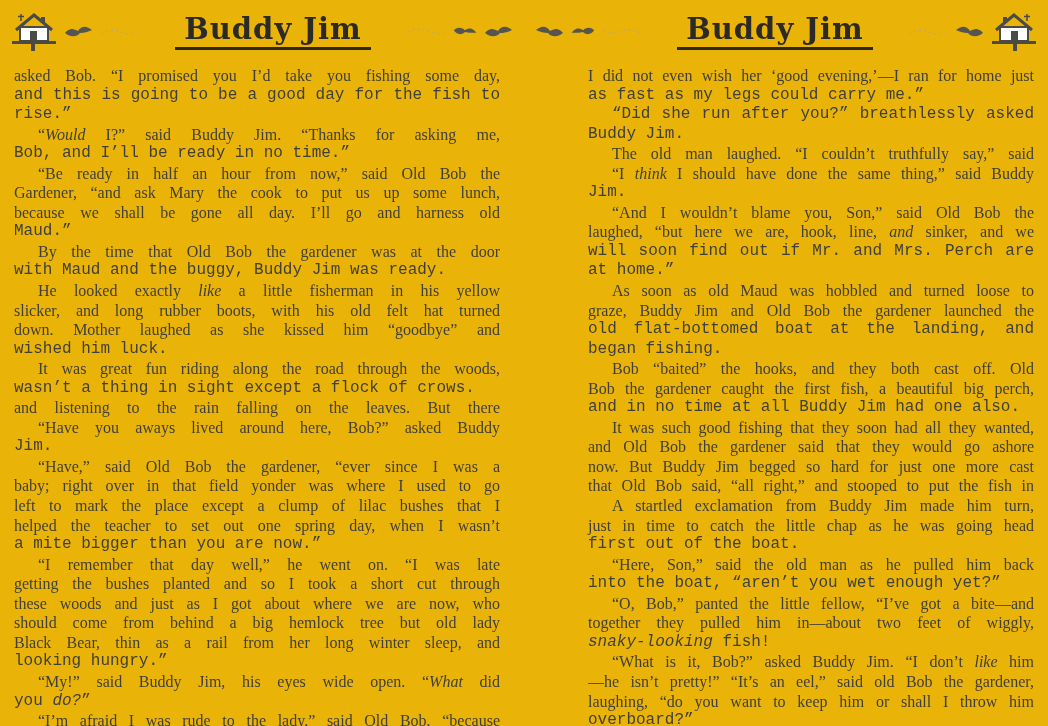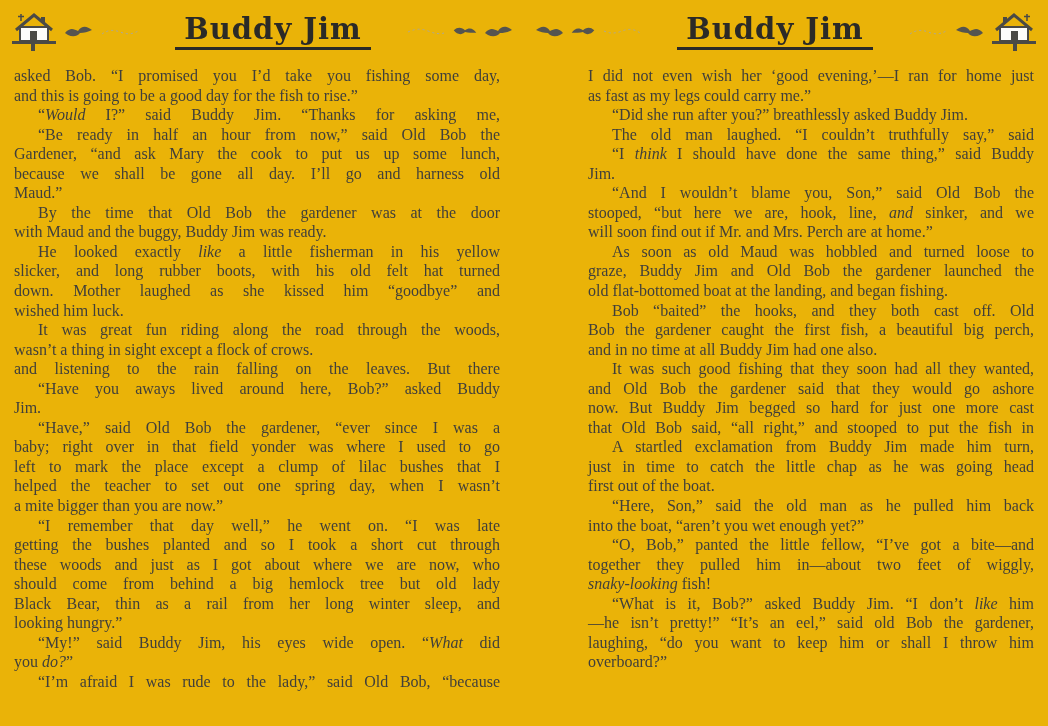--- a/index.html
+++ b/index.html
@@ -35,21 +35,21 @@
   .page-text {
     color: #403f3b;
     font-size: 16px;
     line-height: 19.55px;
     padding-top: 8px;
   }
   .page.left  .page-text { padding-left: 14px; padding-right: 24px; }
   .page.right .page-text { padding-left: 64px; padding-right: 14px; }
 
   .line { text-align: justify; text-align-last: justify; white-space: normal; }
-  .line.end { text-align-last: left; }
+  .line.end { text-align-last: left; font-family: Liberation Mono, monospace; }
   .line.indent { text-indent: 24px; }
   .line i { font-style: italic; }
 
   svg { display: block; }
 </style>
 </head>
 <body>
 
 <div class="spread">
 
@@ -82,20 +82,21 @@
         </svg>
         <svg width="30" height="16" viewBox="0 0 30 16">
           <path d="M1 9 C6 3 10 5 14 7 C18 1 23 2 28 6 C24 8 20 9 16 9 C13 13 8 13 4 11 Z" fill="#55544f"></path>
         </svg>
       </div>
     </header>
     <div class="page-text">
         <div class="line"><span>asked Bob. “I promised you I’d take you fishing some day,</span></div>
         <div class="line end"><span>and this is going to be a good day for the fish to rise.”</span></div>
         <div class="line indent"><span>“</span><i>Would</i><span> I?” said Buddy Jim. “Thanks for asking me,</span></div>
+        <div class="line end"><span>Bob, and I’ll be ready in no time.”</span></div>
         <div class="line indent"><span>“Be ready in half an hour from now,” said Old Bob the</span></div>
         <div class="line"><span>Gardener, “and ask Mary the cook to put us up some lunch,</span></div>
         <div class="line"><span>because we shall be gone all day. I’ll go and harness old</span></div>
         <div class="line end"><span>Maud.”</span></div>
         <div class="line indent"><span>By the time that Old Bob the gardener was at the door</span></div>
         <div class="line end"><span>with Maud and the buggy, Buddy Jim was ready.</span></div>
         <div class="line indent"><span>He looked exactly </span><i>like</i><span> a little fisherman in his yellow</span></div>
         <div class="line"><span>slicker, and long rubber boots, with his old felt hat turned</span></div>
         <div class="line"><span>down. Mother laughed as she kissed him “goodbye” and</span></div>
         <div class="line end"><span>wished him luck.</span></div>
@@ -154,21 +155,21 @@
       </div>
     </header>
     <div class="page-text">
         <div class="line"><span>I did not even wish her ‘good evening,’—I ran for home just</span></div>
         <div class="line end"><span>as fast as my legs could carry me.”</span></div>
         <div class="line indent end"><span>“Did she run after you?” breathlessly asked Buddy Jim.</span></div>
         <div class="line indent"><span>The old man laughed. “I couldn’t truthfully say,” said</span></div>
         <div class="line indent"><span>“I </span><i>think</i><span> I should have done the same thing,” said Buddy</span></div>
         <div class="line end"><span>Jim.</span></div>
         <div class="line indent"><span>“And I wouldn’t blame you, Son,” said Old Bob the</span></div>
-        <div class="line"><span>stooped, “but here we are, hook, line, </span><i>and</i><span> sinker, and we</span></div>
+        <div class="line"><span>laughed, “but here we are, hook, line, </span><i>and</i><span> sinker, and we</span></div>
         <div class="line end"><span>will soon find out if Mr. and Mrs. Perch are at home.”</span></div>
         <div class="line indent"><span>As soon as old Maud was hobbled and turned loose to</span></div>
         <div class="line"><span>graze, Buddy Jim and Old Bob the gardener launched the</span></div>
         <div class="line end"><span>old flat-bottomed boat at the landing, and began fishing.</span></div>
         <div class="line indent"><span>Bob “baited” the hooks, and they both cast off. Old</span></div>
         <div class="line"><span>Bob the gardener caught the first fish, a beautiful big perch,</span></div>
         <div class="line end"><span>and in no time at all Buddy Jim had one also.</span></div>
         <div class="line indent"><span>It was such good fishing that they soon had all they wanted,</span></div>
         <div class="line"><span>and Old Bob the gardener said that they would go ashore</span></div>
         <div class="line"><span>now. But Buddy Jim begged so hard for just one more cast</span></div>

